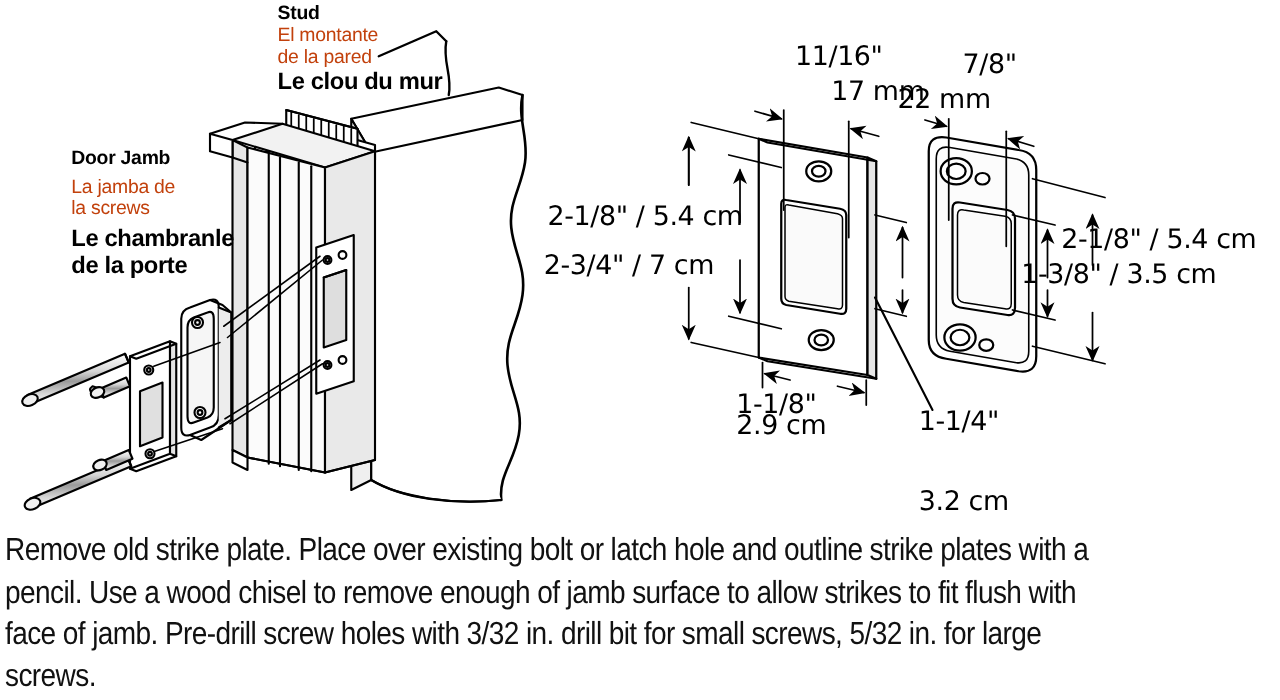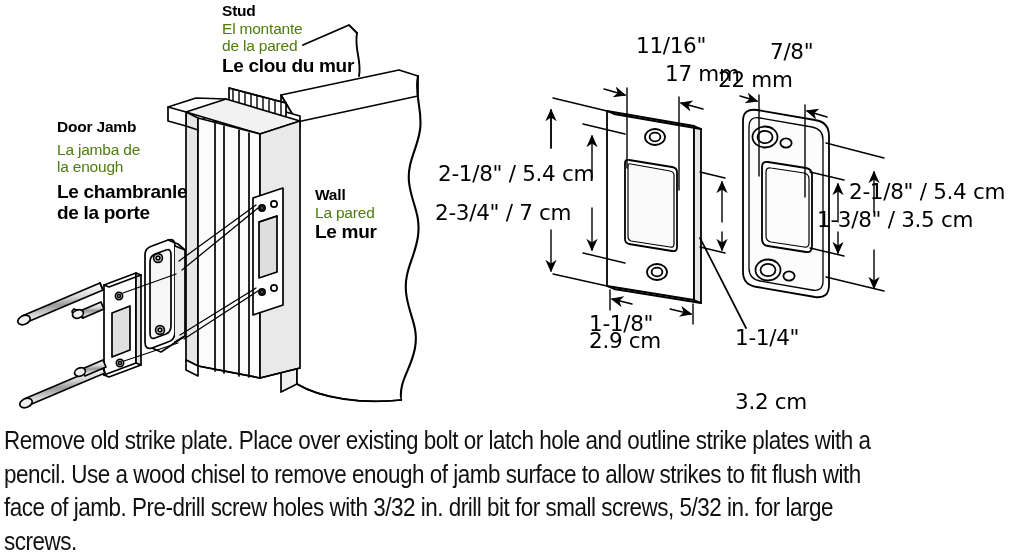--- a/index.html
+++ b/index.html
@@ -8,21 +8,21 @@
     font-family:"Liberation Sans","DejaVu Sans",sans-serif;
     color:#000;
     -webkit-font-smoothing:antialiased;
   }
   #stage{position:relative;width:1024px;height:521px;}
   svg#art{position:absolute;left:0;top:0;width:1024px;height:560px;display:block;}
 
   
   .label-block{position:absolute;line-height:1.13;}
   .lbl-en{font-weight:bold;font-size:15.5px;letter-spacing:-0.2px;color:#000;white-space:nowrap;}
-  .lbl-es{font-weight:normal;font-size:15.5px;letter-spacing:-0.2px;color:#4d7c0f;white-space:nowrap;}
+  .lbl-es{font-weight:normal;font-size:15.5px;letter-spacing:-0.2px;color:#c2410c;white-space:nowrap;}
   .lbl-fr{font-weight:bold;font-size:19px;letter-spacing:-0.3px;color:#000;white-space:nowrap;}
 
   #label-stud{left:222px;top:2px;}
   #label-doorjamb{left:57px;top:118px;}
   #label-wall{left:315px;top:186px;}
 
   
   .dim{position:absolute;white-space:nowrap;color:#000;
        font-family:"DejaVu Sans","Liberation Sans",sans-serif;
        font-weight:400;font-size:21.5px;letter-spacing:-0.3px;}
@@ -291,31 +291,26 @@
     <div class="lbl-en">Stud</div>
     <div class="lbl-es">El montante</div>
     <div class="lbl-es">de la pared</div>
     <div class="lbl-fr">Le clou du mur</div>
   </div>
 
   <div class="label-block" id="label-doorjamb">
     <div class="lbl-en">Door Jamb</div>
     <div style="height:5px"></div>
     <div class="lbl-es">La jamba de</div>
-    <div class="lbl-es">la enough</div>
+    <div class="lbl-es">la screws</div>
     <div style="height:5px"></div>
     <div class="lbl-fr">Le chambranle</div>
     <div class="lbl-fr">de la porte</div>
   </div>
 
-  <div class="label-block" id="label-wall">
-    <div class="lbl-en">Wall</div>
-    <div class="lbl-es">La pared</div>
-    <div class="lbl-fr">Le mur</div>
-  </div>
 
   <div class="dim" id="dim-a-w1">11/16"</div>
   <div class="dim" id="dim-a-w2">17 mm</div>
 
   <div class="dim" id="dim-b-w1">7/8"</div>
   <div class="dim" id="dim-b-w2">22 mm</div>
 
   <div class="dim" id="dim-a-h1">2-1/8" / 5.4 cm</div>
   <div class="dim" id="dim-a-h2">2-3/4" / 7 cm</div>
 

